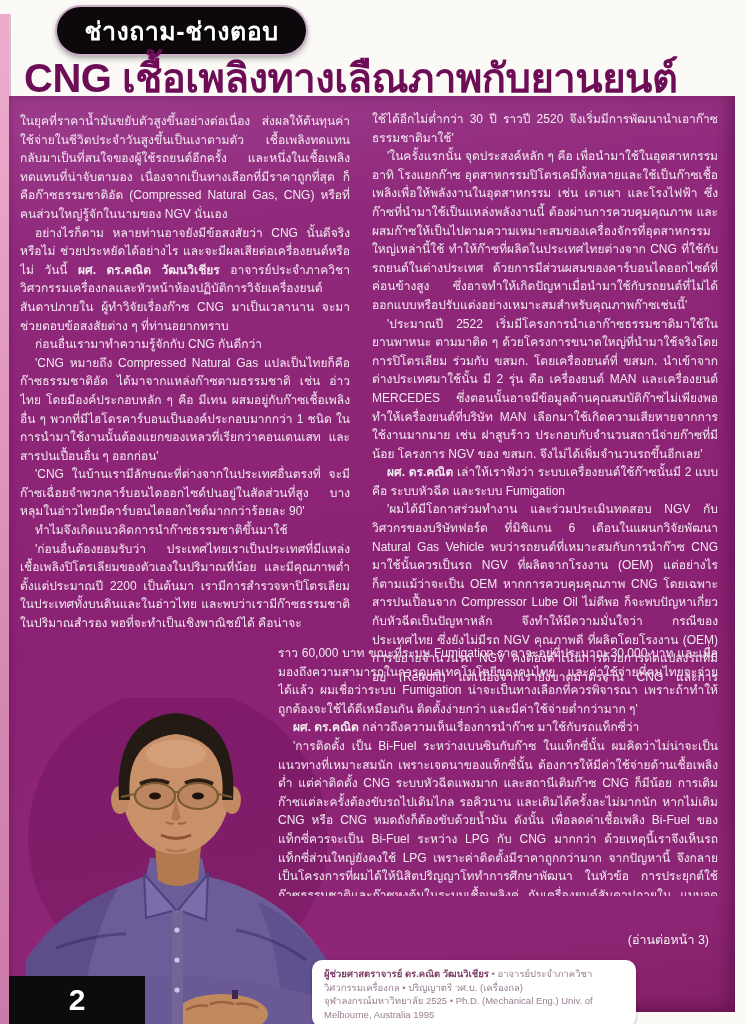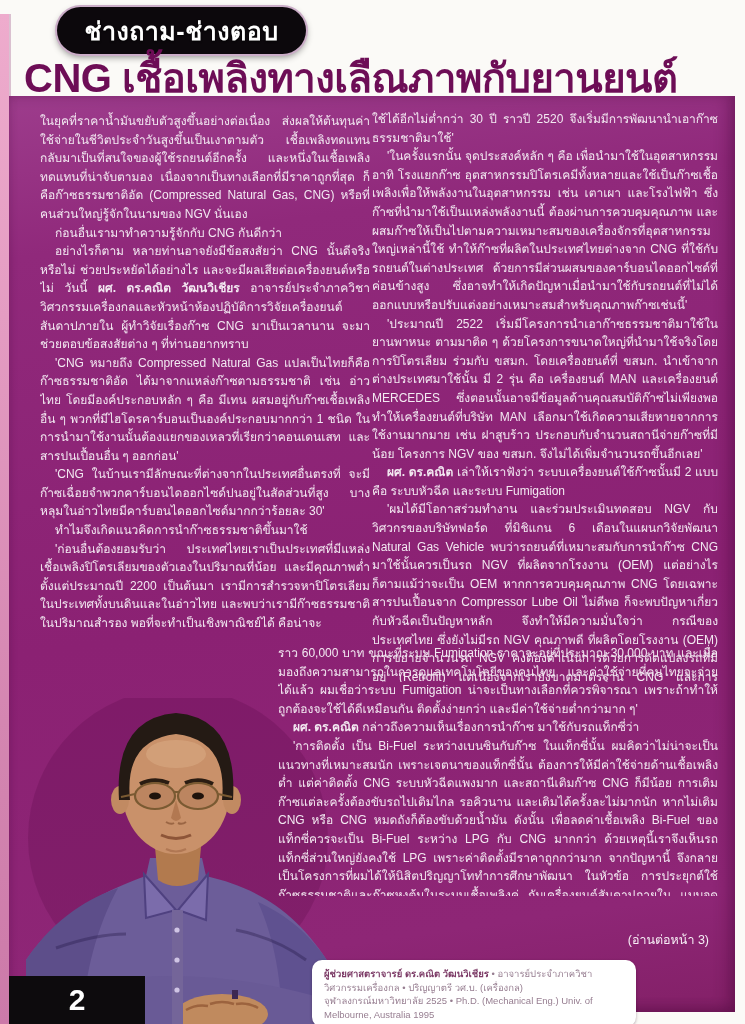--- a/index.html
+++ b/index.html
@@ -21,21 +21,21 @@
     background:#0c080c;border-radius:24px;display:flex;align-items:center;justify-content:center;
     box-shadow:0 0 0 2px #cbadc8, 0 3px 7px rgba(0,0,0,.45);}
   .badge span{color:#ffffff;font-weight:bold;font-size:25px;letter-spacing:.5px;text-shadow:0 1px 2px #000;}
 
   
   .headline{position:absolute;left:24px;top:46px;width:712px;z-index:6;
     color:#6d0d56;font-size:40px;font-weight:800;letter-spacing:-.5px;white-space:nowrap;overflow:hidden;}
 
   
   .col{position:absolute;z-index:3;color:#f3e9f2;font-size:12px;line-height:18.6px;text-align:justify;overflow:hidden;}
-  .col-left{left:40px;top:112px;width:330px;height:600px;}
+  .col-left{left:20px;top:112px;width:330px;height:600px;}
   .col-right{left:372px;top:110px;width:346px;height:572px;}
   .col-wide{left:278px;top:644px;width:440px;height:252px;}
   .p{margin:0;text-indent:15px;}
   .p.noindent{text-indent:0;}
   .bd{font-weight:bold;}
 
   
   .continue{position:absolute;right:36px;top:930px;z-index:3;color:#f6edf5;font-size:12.5px;}
 
   
@@ -63,24 +63,24 @@
   <div class="page"></div>
 
   <div class="badge">
     <span>ช่างถาม-ช่างตอบ</span>
   </div>
 
   <div class="headline">CNG เชื้อเพลิงทางเลืณภาพกับยานยนต์</div>
 
   <div class="col col-left">
     <p class="p noindent">ในยุคที่ราคาน้ำมันขยับตัวสูงขึ้นอย่างต่อเนื่อง ส่งผลให้ต้นทุนค่าใช้จ่ายในชีวิตประจำวันสูงขึ้นเป็นเงาตามตัว เชื้อเพลิงทดแทนกลับมาเป็นที่สนใจของผู้ใช้รถยนต์อีกครั้ง และหนึ่งในเชื้อเพลิงทดแทนที่น่าจับตามอง เนื่องจากเป็นทางเลือกที่มีราคาถูกที่สุด ก็คือก๊าซธรรมชาติอัด (Compressed Natural Gas, CNG) หรือที่คนส่วนใหญ่รู้จักในนามของ NGV นั่นเอง</p>
+    <p class="p"><span>อย่างไรก็ตาม หลายท่านอาจยังมีข้อสงสัยว่า CNG นั้นดีจริงหรือไม่ ช่วยประหยัดได้อย่างไร และจะมีผลเสียต่อเครื่องยนต์หรือไม่ วันนี้ </span><span class="bd">ผศ. ดร.คณิต วัฒนวิเชียร</span><span> อาจารย์ประจำภาควิชาวิศวกรรมเครื่องกลและหัวหน้าห้องปฏิบัติการวิจัยเครื่องยนต์สันดาปภายใน ผู้ทำวิจัยเรื่องก๊าซ CNG มาเป็นเวลานาน จะมาช่วยตอบข้อสงสัยต่าง ๆ ที่ท่านอยากทราบ</span></p>
     <p class="p">ก่อนอื่นเรามาทำความรู้จักกับ CNG กันดีกว่า</p>
-    <p class="p"><span>อย่างไรก็ตาม หลายท่านอาจยังมีข้อสงสัยว่า CNG นั้นดีจริงหรือไม่ ช่วยประหยัดได้อย่างไร และจะมีผลเสียต่อเครื่องยนต์หรือไม่ วันนี้ </span><span class="bd">ผศ. ดร.คณิต วัฒนวิเชียร</span><span> อาจารย์ประจำภาควิชาวิศวกรรมเครื่องกลและหัวหน้าห้องปฏิบัติการวิจัยเครื่องยนต์สันดาปภายใน ผู้ทำวิจัยเรื่องก๊าซ CNG มาเป็นเวลานาน จะมาช่วยตอบข้อสงสัยต่าง ๆ ที่ท่านอยากทราบ</span></p>
     <p class="p">'CNG หมายถึง Compressed Natural Gas แปลเป็นไทยก็คือ ก๊าซธรรมชาติอัด ได้มาจากแหล่งก๊าซตามธรรมชาติ เช่น อ่าวไทย โดยมีองค์ประกอบหลัก ๆ คือ มีเทน ผสมอยู่กับก๊าซเชื้อเพลิงอื่น ๆ พวกที่มีไฮโดรคาร์บอนเป็นองค์ประกอบมากกว่า 1 ชนิด ในการนำมาใช้งานนั้นต้องแยกของเหลวที่เรียกว่าคอนเดนเสท และสารปนเปื้อนอื่น ๆ ออกก่อน'</p>
-    <p class="p">'CNG ในบ้านเรามีลักษณะที่ต่างจากในประเทศอื่นตรงที่ จะมีก๊าซเฉื่อยจำพวกคาร์บอนไดออกไซด์ปนอยู่ในสัดส่วนที่สูง บางหลุมในอ่าวไทยมีคาร์บอนไดออกไซด์มากกว่าร้อยละ 30'</p>
+    <p class="p">'CNG ในบ้านเรามีลักษณะที่ต่างจากในประเทศอื่นตรงที่ จะมีก๊าซเฉื่อยจำพวกคาร์บอนไดออกไซด์ปนอยู่ในสัดส่วนที่สูง บางหลุมในอ่าวไทยมีคาร์บอนไดออกไซด์มากกว่าร้อยละ 90'</p>
     <p class="p">ทำไมจึงเกิดแนวคิดการนำก๊าซธรรมชาติขึ้นมาใช้</p>
     <p class="p">'ก่อนอื่นต้องยอมรับว่า ประเทศไทยเราเป็นประเทศที่มีแหล่งเชื้อเพลิงปิโตรเลียมของตัวเองในปริมาณที่น้อย และมีคุณภาพต่ำ ตั้งแต่ประมาณปี 2200 เป็นต้นมา เรามีการสำรวจหาปิโตรเลียมในประเทศทั้งบนดินและในอ่าวไทย และพบว่าเรามีก๊าซธรรมชาติในปริมาณสำรอง พอที่จะทำเป็นเชิงพาณิชย์ได้ คือน่าจะ</p>
   </div>
 
   <div class="col col-right">
     <p class="p noindent">ใช้ได้อีกไม่ต่ำกว่า 30 ปี ราวปี 2520 จึงเริ่มมีการพัฒนานำเอาก๊าซธรรมชาติมาใช้'</p>
     <p class="p">'ในครั้งแรกนั้น จุดประสงค์หลัก ๆ คือ เพื่อนำมาใช้ในอุตสาหกรรม อาทิ โรงแยกก๊าซ อุตสาหกรรมปิโตรเคมีทั้งหลายและใช้เป็นก๊าซเชื้อเพลิงเพื่อให้พลังงานในอุตสาหกรรม เช่น เตาเผา และโรงไฟฟ้า ซึ่งก๊าซที่นำมาใช้เป็นแหล่งพลังงานนี้ ต้องผ่านการควบคุมคุณภาพ และผสมก๊าซให้เป็นไปตามความเหมาะสมของเครื่องจักรที่อุตสาหกรรมใหญ่เหล่านี้ใช้ ทำให้ก๊าซที่ผลิตในประเทศไทยต่างจาก CNG ที่ใช้กับรถยนต์ในต่างประเทศ ด้วยการมีส่วนผสมของคาร์บอนไดออกไซด์ที่ค่อนข้างสูง ซึ่งอาจทำให้เกิดปัญหาเมื่อนำมาใช้กับรถยนต์ที่ไม่ได้ออกแบบหรือปรับแต่งอย่างเหมาะสมสำหรับคุณภาพก๊าซเช่นนี้'</p>
     <p class="p">'ประมาณปี 2522 เริ่มมีโครงการนำเอาก๊าซธรรมชาติมาใช้ในยานพาหนะ ตามมาติด ๆ ด้วยโครงการขนาดใหญ่ที่นำมาใช้จริงโดยการปิโตรเลียม ร่วมกับ ขสมก. โดยเครื่องยนต์ที่ ขสมก. นำเข้าจากต่างประเทศมาใช้นั้น มี 2 รุ่น คือ เครื่องยนต์ MAN และเครื่องยนต์ MERCEDES ซึ่งตอนนั้นอาจมีข้อมูลด้านคุณสมบัติก๊าซไม่เพียงพอ ทำให้เครื่องยนต์ที่บริษัท MAN เลือกมาใช้เกิดความเสียหายจากการใช้งานมากมาย เช่น ฝาสูบร้าว ประกอบกับจำนวนสถานีจ่ายก๊าซที่มีน้อย โครงการ NGV ของ ขสมก. จึงไม่ได้เพิ่มจำนวนรถขึ้นอีกเลย'</p>
     <p class="p"><span class="bd">ผศ. ดร.คณิต</span><span> เล่าให้เราฟังว่า ระบบเครื่องยนต์ใช้ก๊าซนั้นมี 2 แบบคือ ระบบหัวฉีด และระบบ Fumigation</span></p>
     <p class="p">'ผมได้มีโอกาสร่วมทำงาน และร่วมประเมินทดสอบ NGV กับวิศวกรของบริษัทฟอร์ด ที่มิชิแกน 6 เดือนในแผนกวิจัยพัฒนา Natural Gas Vehicle พบว่ารถยนต์ที่เหมาะสมกับการนำก๊าซ CNG มาใช้นั้นควรเป็นรถ NGV ที่ผลิตจากโรงงาน (OEM) แต่อย่างไรก็ตามแม้ว่าจะเป็น OEM หากการควบคุมคุณภาพ CNG โดยเฉพาะสารปนเปื้อนจาก Compressor Lube Oil ไม่ดีพอ ก็จะพบปัญหาเกี่ยวกับหัวฉีดเป็นปัญหาหลัก จึงทำให้มีความมั่นใจว่า กรณีของประเทศไทย ซึ่งยังไม่มีรถ NGV คุณภาพดี ที่ผลิตโดยโรงงาน (OEM) การขยายจำนวนรถ NGV คงต้องดำเนินการด้วยการดัดแปลงรถที่มีอยู่ (Retrofit) แต่เนื่องจากเรายังขาดมาตรฐาน CNG และการควบคุมคุณภาพ อุปกรณ์ที่ผมเห็นว่าเหมาะสม และมีค่าใช้จ่ายรวม (ค่าติดตั้งและค่าบำรุงรักษา) ต่ำ น่าจะเป็นอุปกรณ์ระบบ Fumigation หรือที่เรียกว่า ก๊าซคาบูเรเตอร์ สำหรับระบบหัวฉีดนั้น ก็ไม่ใช่ว่าไม่ดี แต่การติดตั้ง ต้องได้รับการปรับจูนเฉพาะซึ่งขึ้นอยู่กับคุณภาพ CNG อย่างมาก (Sensitive กว่า) และเทคโนโลยีการติดตั้งนั้นจำเป็นต้องดำเนินการโดยผู้ที่ชำนาญการ ทำให้มีราคาแพง ค่าใช้จ่ายในการดูแลสูงกว่า และมีผลกระทบมากกว่า หากคุณภาพก๊าซมีความแปรปรวนสูงหรือมีการเปลี่ยนคุณภาพของก๊าซ อาทิ ปริมาณสัดส่วนหรือชนิดของก๊าซเฉื่อย'</p>

